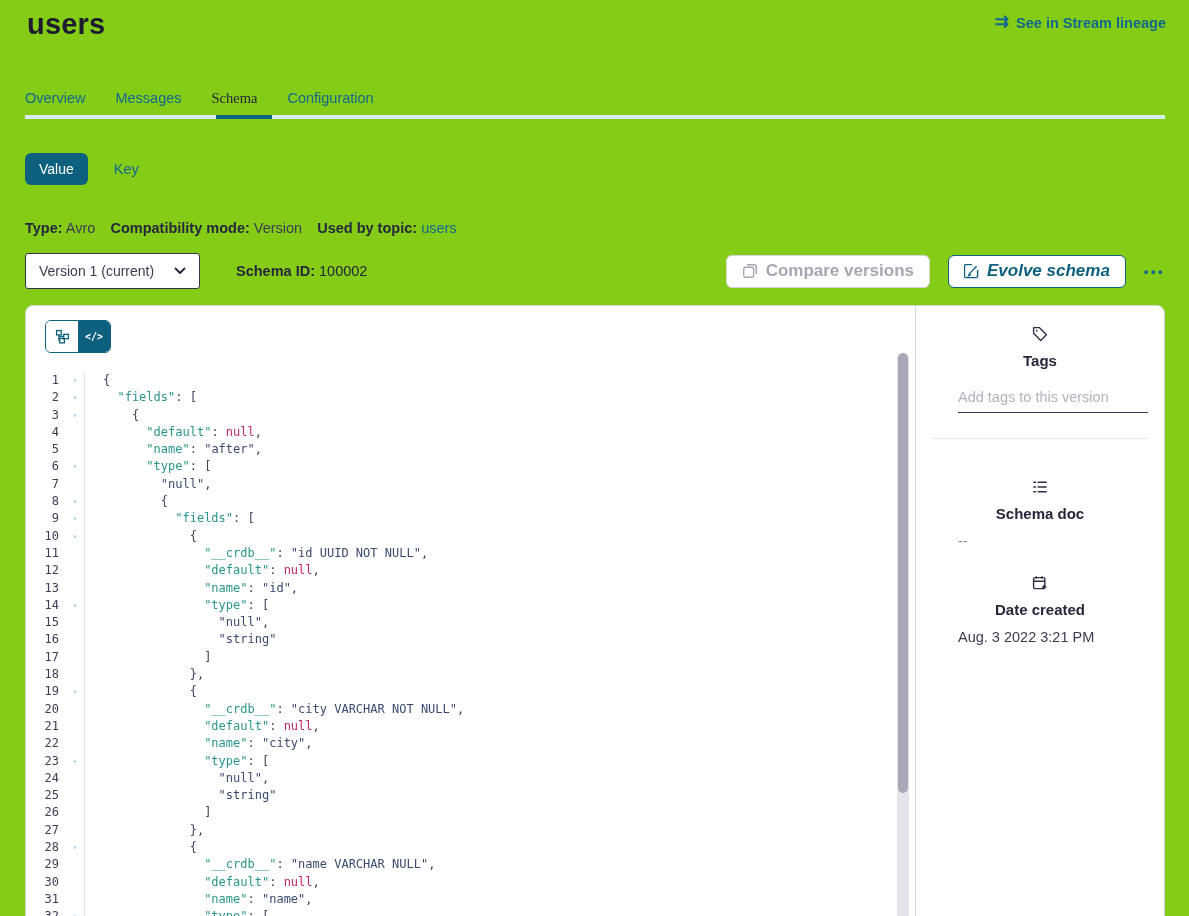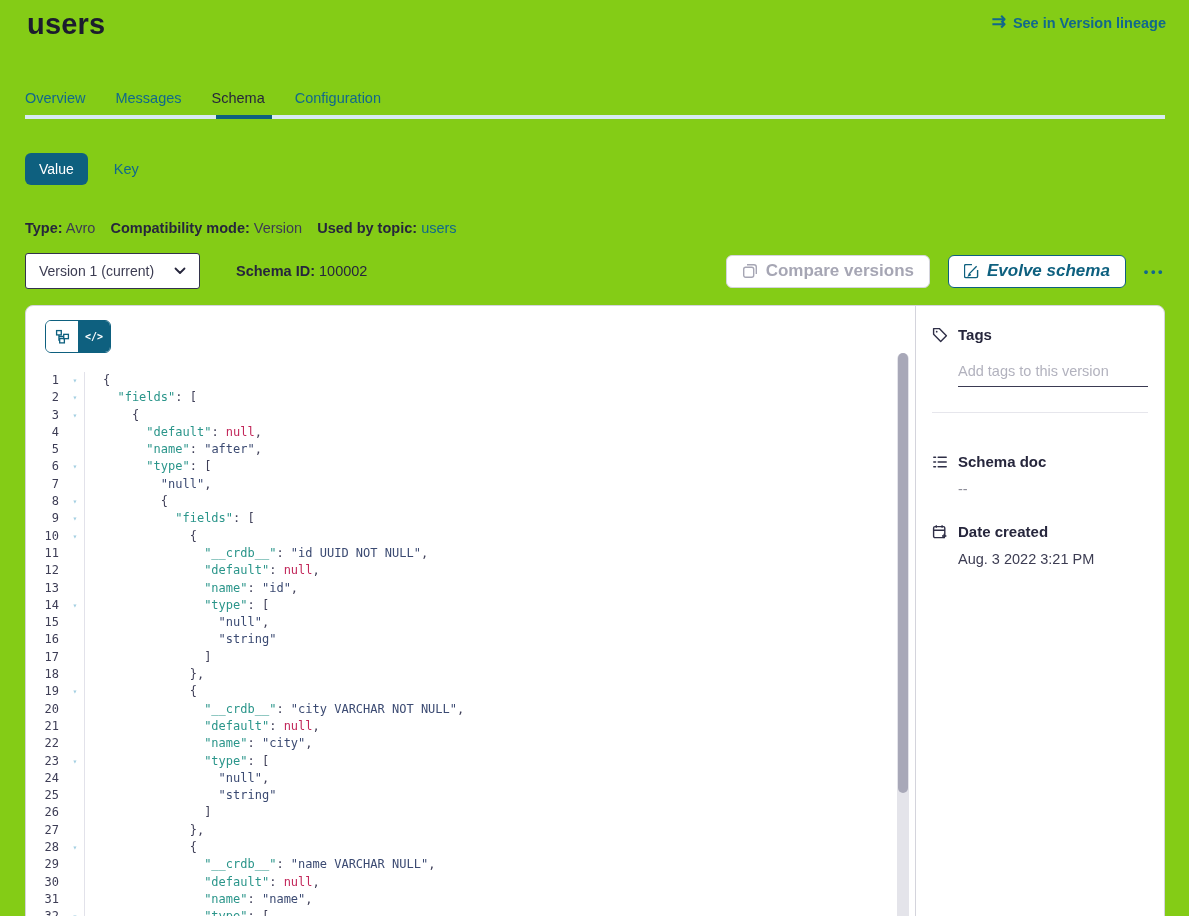--- a/index.html
+++ b/index.html
@@ -9,21 +9,21 @@
     background:#84cc16; font-family:"Liberation Sans", sans-serif; color:#26263c;
   }
   
   .page-title { position:absolute; top:8px; left:27px; font-size:29px; font-weight:700; color:#1c1c2e; letter-spacing:.2px; }
   .lineage-link { position:absolute; top:14px; right:23px; display:flex; align-items:center; gap:7px;
     color:var(--accent); font-size:14.5px; font-weight:600; cursor:pointer; text-decoration:none; }
   .lineage-link .glyph { font-size:17px; line-height:1; position:relative; top:-1px; }
   
   .tabs { position:absolute; top:90px; left:25px; display:flex; gap:30px; font-size:14.5px; }
   .tab { color:var(--accent); font-weight:500; cursor:pointer; }
-  .tab.active { color:#26263c; }
+  .tab.active { color:#26263c;font-family:Liberation Serif, serif; }
   .tab-track { position:absolute; top:115px; left:25px; width:1140px; height:4px; background:var(--tab-track); }
   .tab-indicator { position:absolute; left:191px; top:0; width:56px; height:4px; background:var(--accent-dark); }
   
   .toggle-row { position:absolute; top:153px; left:25px; display:flex; align-items:center; }
   .value-btn { background:var(--accent-dark); color:#fff; border:none; border-radius:6px;
     font-family:inherit; font-size:14px; font-weight:500; padding:8px 14px; cursor:pointer; }
   .key-link { margin-left:26px; color:var(--accent); font-size:14.5px; font-weight:500; cursor:pointer; }
   
   .meta-row { position:absolute; top:220px; left:25px; display:flex; gap:15px; font-size:14.5px; align-items:baseline; }
   .meta-item b { font-weight:700; color:#26263c; }
@@ -60,40 +60,40 @@
   .lc { border-left:1px solid #e2e2ea; padding-left:18px; flex:1; }
   .tok-k { color:var(--code-key); }
   .tok-s { color:var(--code-str); }
   .tok-x { color:var(--code-null); }
   .tok-p { color:#3f3f58; }
   
   .scroll-track { position:absolute; top:47px; bottom:0; right:6px; width:12px; background:#e4e4ea; border-radius:6px; }
   .scroll-thumb { position:absolute; top:0; left:1px; width:10px; height:440px; background:#a8a8b8; border-radius:6px; }
   
   .side-panel { flex:1; border-left:1px solid #d4d4dc; padding:20px 16px 0 16px; }
-  .side-header { display:flex; align-items:center; gap:10px; font-size:15px; font-weight:700; color:#26263c; }
+  .side-header { display:flex; align-items:center; gap:10px; font-size:15px; font-weight:700; color:#26263c;flex-direction:column; }
   .side-header svg { flex:none; }
   .tags-input { display:block; margin:20px 0 0 26px; width:190px; border:none; border-bottom:1px solid #3a3a52;
     font-family:inherit; font-size:14.5px; color:#3c3c52; padding:0 0 7px 0; outline:none; background:transparent; }
   .tags-input::placeholder { color:#b2b2be; }
   .side-divider { border:none; border-top:1px solid #e6e6ec; margin:25px 0 0 0; }
   .section-doc { margin-top:40px; }
   .section-date { margin-top:26px; }
   .side-value { margin:11px 0 0 26px; font-size:14.5px; color:#3c3c52; }
   .side-value.dim { color:#8d8d99; }
 </style>
 </head>
 <body>
 
 <div class="page">
 
   <h1 class="page-title">users</h1>
   <a class="lineage-link">
     <span class="glyph">⇉</span>
-    <span>See in Version lineage</span>
+    <span>See in Stream lineage</span>
   </a>
 
   <div class="tabs">
     <span class="tab">Overview</span>
     <span class="tab">Messages</span>
     <span class="tab active">Schema</span>
     <span class="tab">Configuration</span>
   </div>
   <div class="tab-track">
     <div class="tab-indicator"></div>

